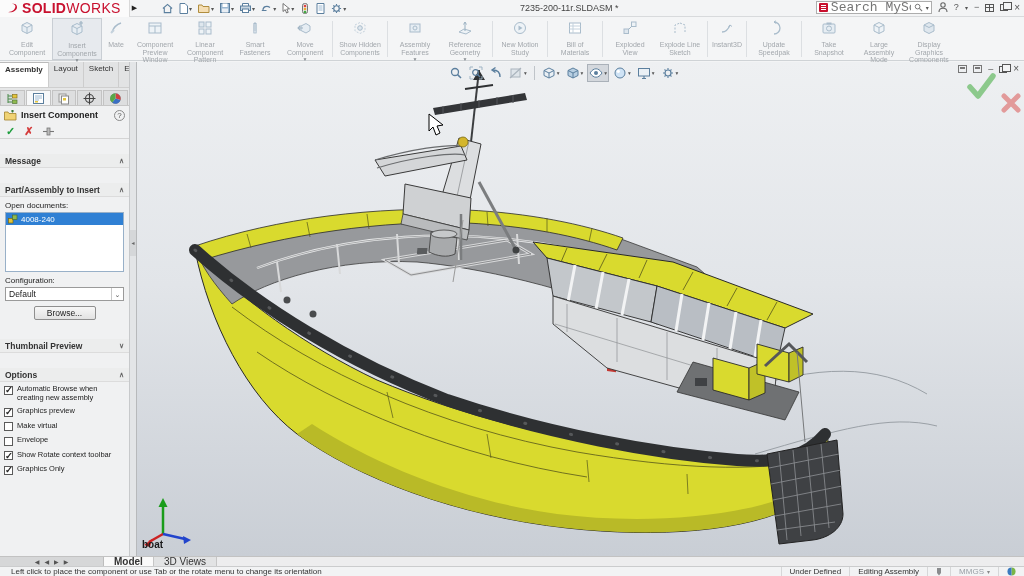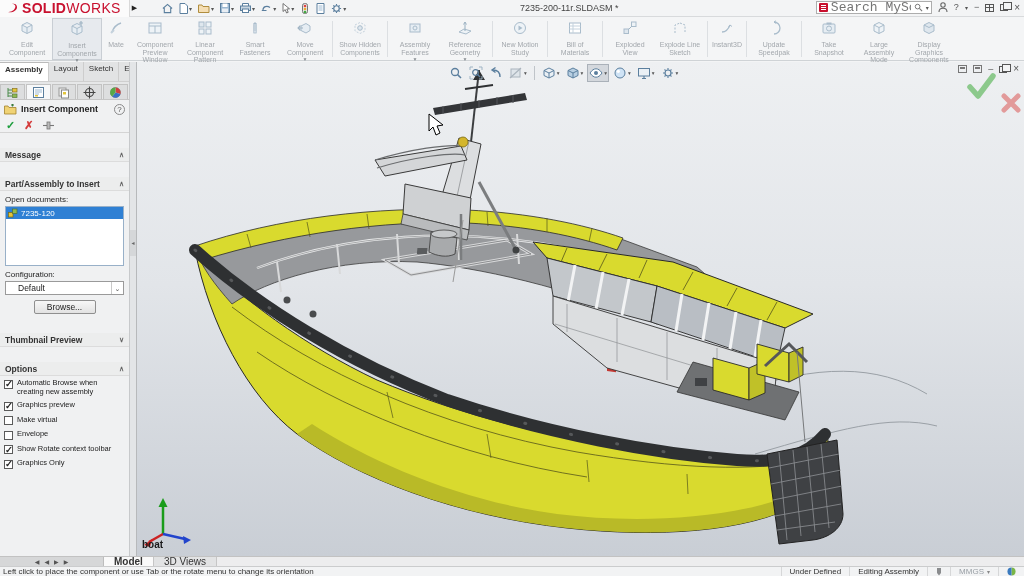--- a/index.html
+++ b/index.html
@@ -39,40 +39,40 @@
   .rlabel{font-size:7px;line-height:7.6px;color:#a2a7ac;text-align:center}
   .rcaret{font-size:5px;color:#8a8f94;height:6px;visibility:hidden}
   .rcaret[data-show="true"]{visibility:visible}
   .rsep{width:1px;background:#dcdfe2;margin:3px 2px}
 
   
   #main{position:absolute;top:62px;left:0;right:0;height:494px;display:flex}
 
   
   #left-panel{width:129px;background:#f0f1f2;display:flex;flex-direction:column;font-size:8px;color:#333}
-  .cmdtabs{display:flex;height:20px;background:#f0abfc;border-bottom:1px solid #cfcfcf}
+  .cmdtabs{display:flex;height:26px;background:#f0abfc;border-bottom:1px solid #cfcfcf}
   .cmdtab{padding:2px 5px 0;font-size:8px;color:#333;background:#e2e3e4;border-right:1px solid #cdcdcd;cursor:default;white-space:nowrap}
   .cmdtab[data-active="true"]{background:#fff;border-top:1px solid #bbb;font-weight:bold}
   .pmtabs{display:flex;height:18px;background:#e6e7e8;border-bottom:1px solid #c6c6c6;padding-top:2px}
   .pmtab{width:25px;display:flex;justify-content:center;align-items:center;background:#dddedf;border:1px solid #c3c3c3;border-bottom:none;margin-right:1px;cursor:default}
   .pmtab[data-active="true"]{background:#f7f8f9}
   .pm-header{display:flex;align-items:center;gap:4px;height:18px;padding:0 4px;font-weight:bold;font-size:9px;color:#222}
   .pm-help{margin-left:auto;width:11px;height:11px;border:1px solid #8a8a8a;border-radius:50%;font-size:8px;color:#555;text-align:center;line-height:10px;font-weight:normal}
   .pm-actions{display:flex;align-items:center;gap:9px;height:15px;padding:0 6px;border-bottom:1px solid #d4d4d4}
   .ok-glyph{color:#1e9e3e;font-size:11px;font-weight:bold;line-height:11px}
   .cancel-glyph{color:#d43b3b;font-size:11px;font-weight:bold;line-height:11px}
   .sec-head{display:flex;align-items:center;height:14px;padding:0 5px;font-weight:bold;font-size:8.5px;color:#333;border-bottom:1px solid #dcdcdc;background:#eceded;margin-top:15px}
   .sec-chev{margin-left:auto;font-size:7px;color:#666}
   .msgbox{margin:0 2px;background:#fbf7a6;padding:4px 4px 5px;font-size:7.3px;line-height:9px;color:#333}
   .msgbox p+p{margin-top:8px}
   .plabel{padding:4px 5px 1px;font-size:8px;color:#222}
   .listbox{margin:1px 5px 0;height:60px;background:#fff;border:1px solid #98b0c8;overflow:hidden}
   .docrow{display:flex;align-items:center;gap:3px;height:12px;padding:0 2px;font-size:8px;color:#222;cursor:default}
   .docrow[data-selected="true"]{background:#2f80d4;color:#fff}
-  .selectbox{margin:1px 5px 0;height:14px;background:#fff;border:1px solid #9a9a9a;display:flex;align-items:center;font-size:8.5px;padding-left:12px;color:#222}
+  .selectbox{margin:1px 5px 0;height:14px;background:#fff;border:1px solid #9a9a9a;display:flex;align-items:center;font-size:8.5px;padding-left:3px;color:#222}
   .selectbox .sel-car{margin-left:auto;width:12px;border-left:1px solid #c9c9c9;text-align:center;font-size:7px;color:#555;align-self:stretch;line-height:13px}
   .browse-row{display:flex;justify-content:center;padding:5px 0 4px}
   .btn{min-width:62px;height:14px;font-size:8.5px;color:#222;background:linear-gradient(#f7f7f7,#e2e2e2);border:1px solid #8f8f8f;border-radius:2px;text-align:center;line-height:12px;cursor:default}
   .opt{display:flex;gap:4px;padding:3px 4px 2px;align-items:flex-start}
   .optbox{flex:none;width:9px;height:9px;background:#fff;border:1px solid #5a5a5a;position:relative;margin-top:0.5px}
   .optbox[data-checked="true"]::after{content:"✓";position:absolute;left:0px;top:-2.5px;font-size:9.5px;font-weight:bold;color:#222}
   .optlabel{font-size:7.5px;line-height:8.6px;color:#222}
 
   
   #splitter{width:8px;background:#e3e5e7;border-left:1px solid #c7c9cb;border-right:1px solid #b7b9bb;position:relative}
@@ -96,21 +96,21 @@
   #boat-label{position:absolute;left:5px;top:477px;font-size:10px;font-weight:bold;color:#1a1a1a}
 
   
   #bottom-tabs{position:absolute;top:556px;left:0;right:0;height:10px;background:#ededee;border-top:1px solid #c2c2c2;display:flex;align-items:stretch}
   .tab-scroll{width:104px;background:#d6d7d8;border-right:1px solid #bdbdbd;display:flex;align-items:center;justify-content:center;gap:5px;font-size:6px;color:#555}
   .mtab{padding:0 10px;font-size:10px;color:#333;display:flex;align-items:center;background:#e2e3e4;border-right:1px solid #c6c6c6;cursor:default}
   .mtab[data-active="true"]{background:#fafafa;font-weight:bold}
 
   
   #statusbar{position:absolute;top:566px;left:0;right:0;height:10px;background:#f2f3f4;border-top:1px solid #cbcccd;display:flex;align-items:center;font-size:8px;color:#333}
-  .sb-hint{padding-left:3px;white-space:nowrap}
+  .sb-hint{padding-left:11px;white-space:nowrap}
   .sb-right{margin-left:auto;display:flex;align-items:center;height:100%}
   .sb-cell{padding:0 8px;border-left:1px solid #d6d7d8;height:100%;display:flex;align-items:center;gap:3px;white-space:nowrap}
   .sb-dim{color:#9aa0a6}
 </style>
 </head>
 <body>
 
 <div id="app">
 
   <div id="titlebar">
@@ -452,21 +452,21 @@
           <span>Part/Assembly to Insert</span>
           <span class="sec-chev">∧</span>
         </div>
       <div class="plabel">Open documents:</div>
       <div class="listbox">
         <div class="docrow" data-selected="true">
           <svg width="10" height="10" viewBox="0 0 10 10">
               <rect x="0.5" y="4.5" width="4.5" height="4.5" fill="#e3c53a" stroke="#7a6a10" stroke-width="0.7"></rect>
               <rect x="4.5" y="1" width="4.5" height="4.5" fill="#8fba4f" stroke="#4e6e33" stroke-width="0.7"></rect>
             </svg>
-          <span>7235-120</span>
+          <span>4008-240</span>
         </div>
       </div>
       <div class="plabel">Configuration:</div>
       <div class="selectbox">
         <span>Default</span>
         <span class="sel-car">⌄</span>
       </div>
       <div class="browse-row">
           <span class="btn">Browse...</span>
         </div>

